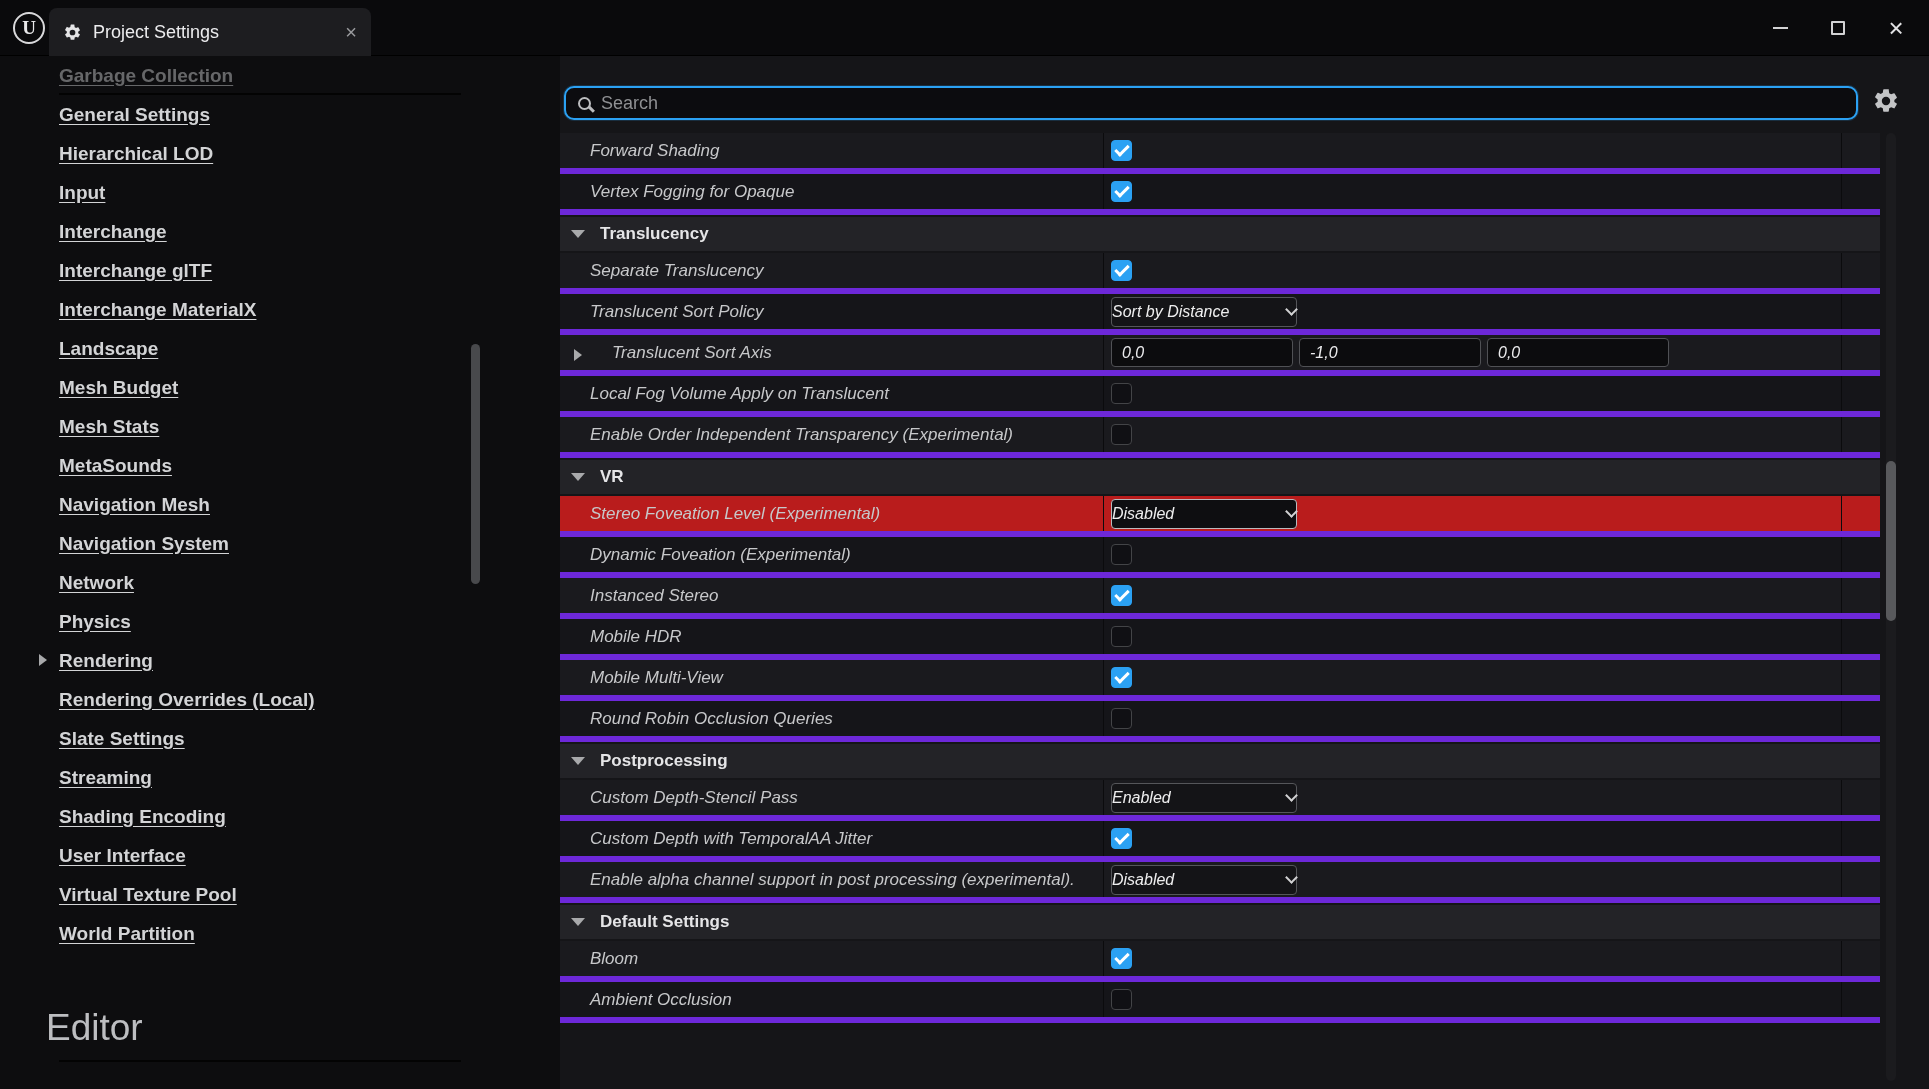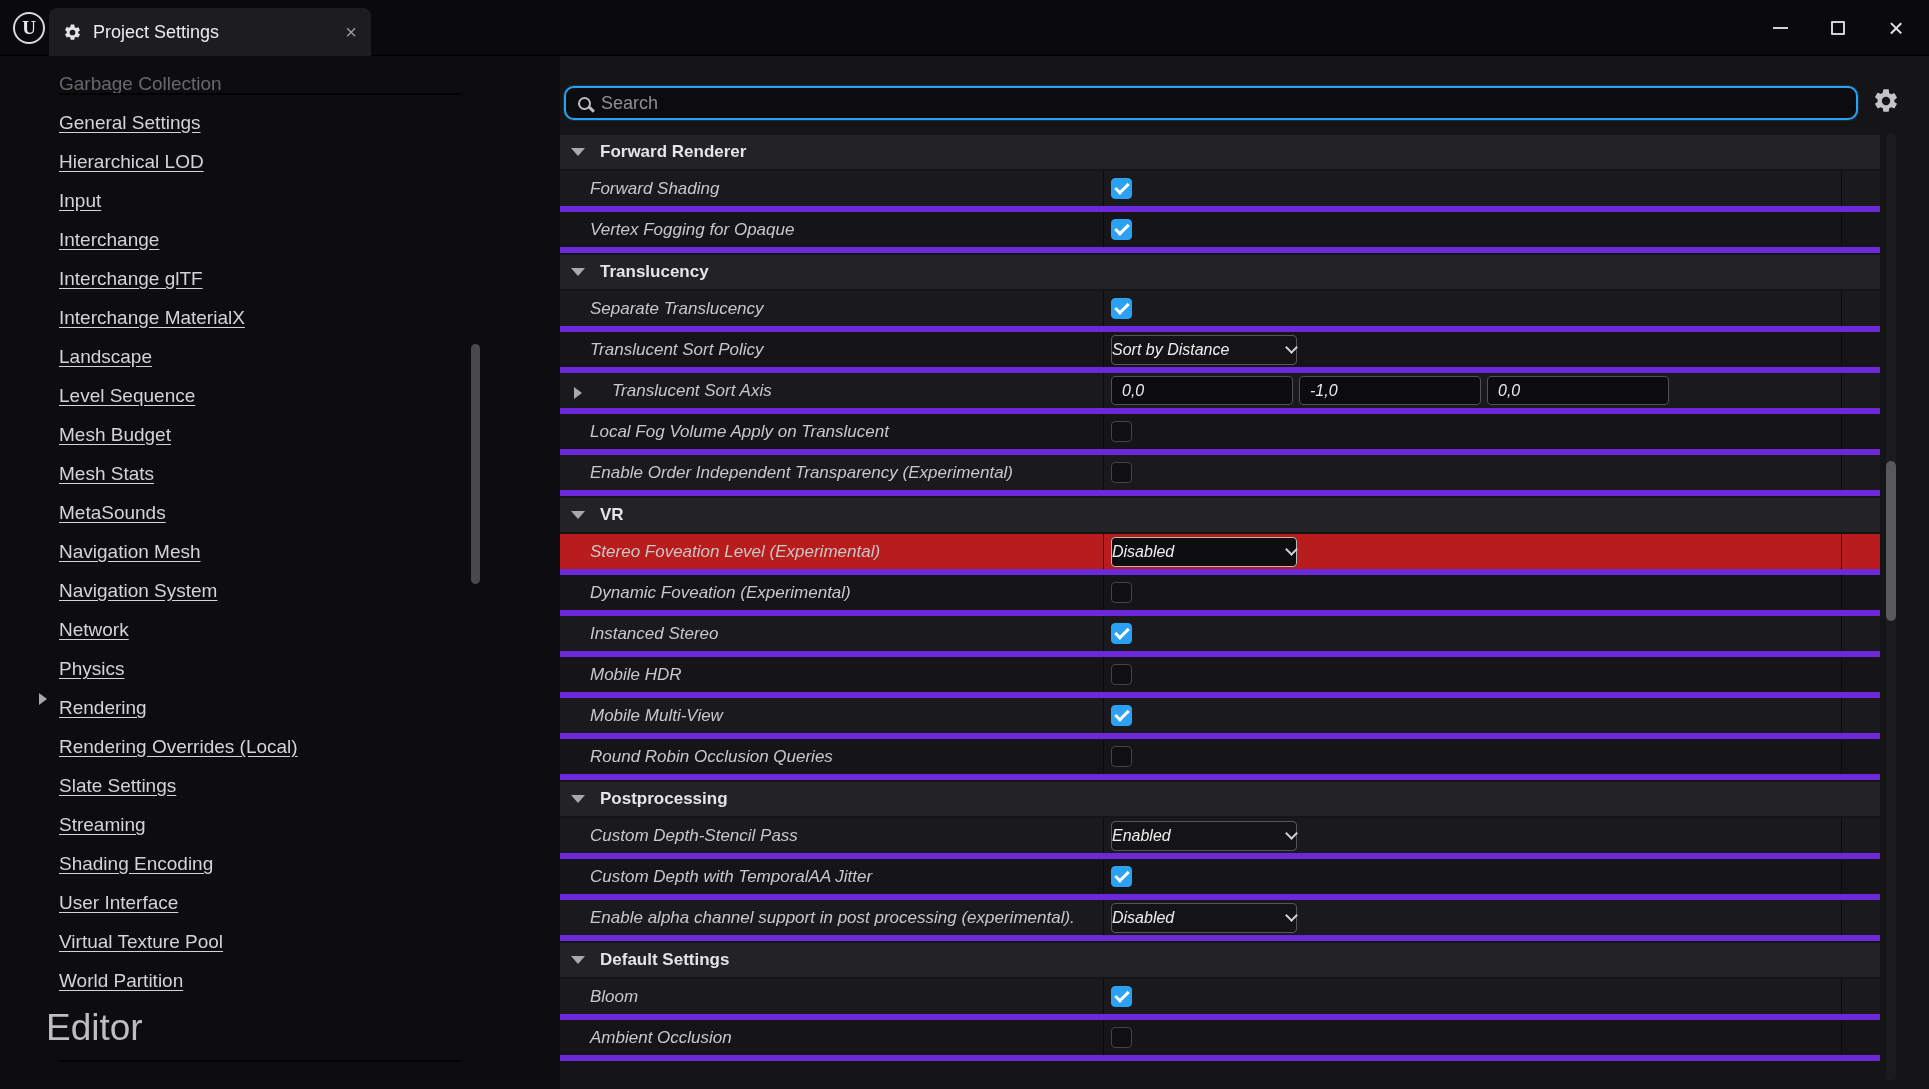--- a/index.html
+++ b/index.html
@@ -23,21 +23,21 @@
   .min-bar { width:15px; height:2px; background:#d2d2d4; }
   .max-box { width:14px; height:14px; border:2px solid #d2d2d4; border-radius:1px; }
   .close-x { color:#e2e2e4; font-size:26px; line-height:1; }
 
   
   .app-body { position:relative; display:flex; height:1033px; }
 
   
   .sidebar { position:relative; width:560px; background:#0d0d0f; flex:none; }
   .sidebar-list { position:absolute; left:59px; top:0; }
-  .side-item { position:relative; height:39px; display:flex; align-items:flex-end; cursor:pointer; }
+  .side-item { position:relative; height:39px; display:flex; align-items:center; cursor:pointer;font-weight:bold; }
   .side-item.dimmed { opacity:.45; }
   .side-label { color:#d3d4d6; font-size:19px; text-decoration:underline; text-underline-offset:3px; }
   .side-arrow { position:absolute; left:-20px; top:13px; }
   .side-divider-top { position:absolute; left:59px; top:37px; width:402px; height:2px; background:#030303; }
   .side-divider-bottom { position:absolute; left:59px; top:1004px; width:402px; height:2px; background:#030303; }
   .editor-heading { position:absolute; left:46px; top:951px; color:#bdbec1; font-size:37px; font-weight:400; }
   .side-scrollbar { position:absolute; left:471px; top:288px; width:9px; height:240px;
     background:#48494c; border-radius:5px; }
 
   
@@ -146,23 +146,20 @@
           <div class="side-item">
             <span class="side-label">Interchange glTF</span>
           </div>
           <div class="side-item">
             <span class="side-label">Interchange MaterialX</span>
           </div>
           <div class="side-item">
             <span class="side-label">Landscape</span>
           </div>
           <div class="side-item">
-            <span class="side-label">Level Sequence</span>
-          </div>
-          <div class="side-item">
             <span class="side-label">Mesh Budget</span>
           </div>
           <div class="side-item">
             <span class="side-label">Mesh Stats</span>
           </div>
           <div class="side-item">
             <span class="side-label">MetaSounds</span>
           </div>
           <div class="side-item">
             <span class="side-label">Navigation Mesh</span>
@@ -213,24 +210,20 @@
         <span class="mag"></span>
         <input class="search-input" type="text" placeholder="Search" style="">
       </div>
       <div class="gear-btn">
         <svg viewBox="0 0 24 24">
             <path fill="#c3c4c6" d="M19.14,12.94a7.07,7.07,0,0,0,.06-.94,7.07,7.07,0,0,0-.06-.94l2.03-1.58a.5.5,0,0,0,.12-.64l-1.92-3.32a.5.5,0,0,0-.61-.22l-2.39,1a7.23,7.23,0,0,0-1.62-.94l-.36-2.54A.5.5,0,0,0,13.9,2H10.1a.5.5,0,0,0-.49.42L9.25,4.96a7.23,7.23,0,0,0-1.62.94l-2.39-1a.5.5,0,0,0-.61.22L2.71,8.44a.5.5,0,0,0,.12.64l2.03,1.58a7.07,7.07,0,0,0-.06.94,7.07,7.07,0,0,0,.06.94L2.83,14.12a.5.5,0,0,0-.12.64l1.92,3.32a.5.5,0,0,0,.61.22l2.39-1a7.23,7.23,0,0,0,1.62.94l.36,2.54a.5.5,0,0,0,.49.42h3.8a.5.5,0,0,0,.49-.42l.36-2.54a7.23,7.23,0,0,0,1.62-.94l2.39,1a.5.5,0,0,0,.61-.22l1.92-3.32a.5.5,0,0,0-.12-.64ZM12,15.6A3.6,3.6,0,1,1,15.6,12,3.6,3.6,0,0,1,12,15.6Z"></path>
           </svg>
       </div>
 
       <div class="sections">
-          <div class="section-header">
-            <span class="tri-down"></span>
-            <span class="section-title">Forward Renderer</span>
-          </div>
           <div class="row">
             <div class="name-cell">
               <span class="row-label">Forward Shading</span>
             </div>
             <div class="value-cell">
               <div class="checkbox checked"></div>
             </div>
             <div class="reset-col"></div>
           </div>
           <div class="row alt">

